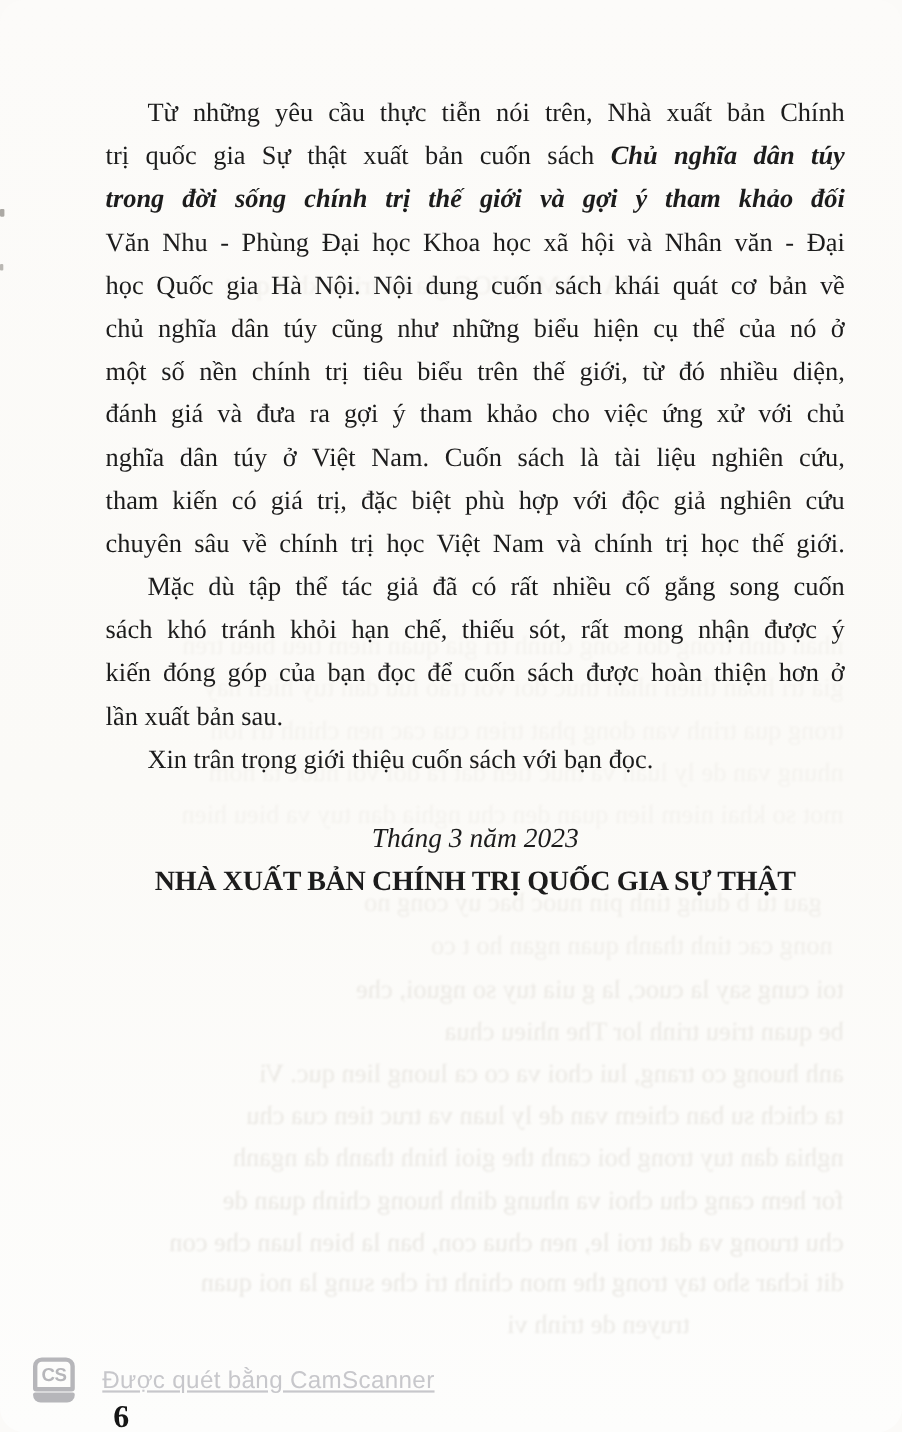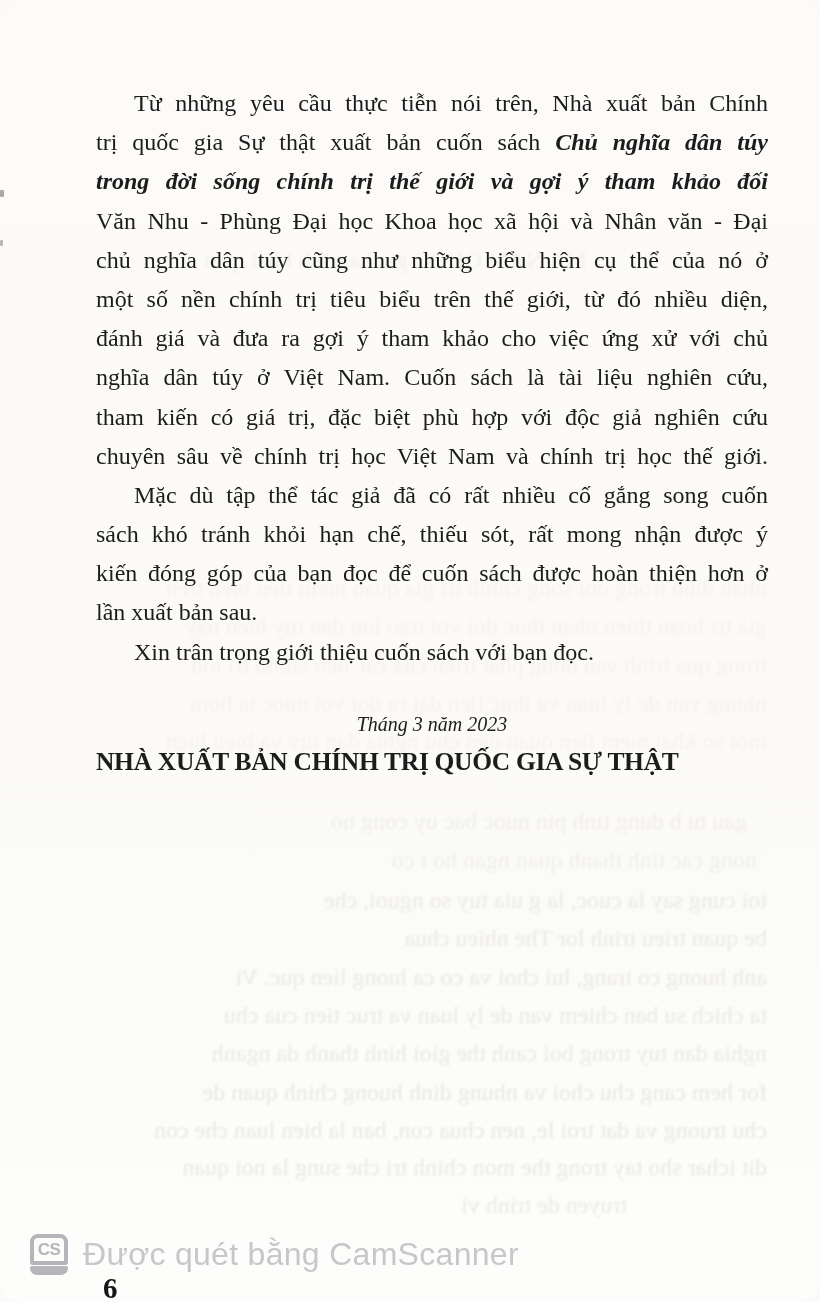--- a/index.html
+++ b/index.html
@@ -28,48 +28,48 @@
     position: absolute; left: 96px; top: 84px; width: 672px;
     color: #1c1c1c;
     font-size: 24px; line-height: 39.2px;
   }
   .line { white-space: nowrap; overflow: visible; height: 39.2px; }
   .line.j { text-align: justify; text-align-last: justify; }
   .line.indent { text-indent: 38px; }
   .bi { font-weight: bold; font-style: italic; }
   .closing-date {
     margin-top: 37px;
-    text-align: center; font-style: italic; font-size: 20px; line-height: 30px;
+    text-align: center; font-style: italic; font-size: 25px; line-height: 30px;
     white-space: nowrap;
   }
   .publisher {
     margin-top: 7px;
-    text-align: left; font-weight: bold; font-size: 25.5px; line-height: 32px;
+    text-align: center; font-weight: bold; font-size: 25.5px; line-height: 32px;
     letter-spacing: -0.3px; white-space: nowrap;
   }
   
   .wm {
     position: absolute; left: 30px; top: 1234px;
-    display: flex; align-items: center; gap: 15px;
+    display: flex; align-items: center; gap: 25px;
   }
   .cs-logo { width: 38px; height: 41px; position: relative; flex: 0 0 auto; }
   .cs-box {
     position: absolute; top: 0; left: 0; width: 30px; height: 23px;
     border: 4px solid #b6b6ba; border-radius: 8px 8px 3px 3px;
     display: flex; align-items: center; justify-content: center;
     font-family: "Liberation Sans", sans-serif; font-weight: bold;
     font-size: 17px; color: #b6b6ba; letter-spacing: -0.5px;
   }
   .cs-bar {
     position: absolute; left: 0; bottom: 0; width: 38px; height: 9px;
     background: #b6b6ba; border-radius: 2px 2px 7px 7px;
   }
   .wm-label {
     font-family: "Liberation Sans", sans-serif;
-    font-size: 32px; color: #c7c7cb; letter-spacing: 0.3px;
+    font-size: 22px; color: #c7c7cb; letter-spacing: 0.3px; text-decoration: underline;
   }
   .page-number {
     position: absolute; left: 103px; top: 1272px;
     font-weight: bold; font-size: 29px; color: #151515;
   }
   .speck { position: absolute; background: #6a665f; border-radius: 1px; }
   .speck.s1 { left: 0; top: 190px; width: 4px; height: 7px; opacity: .55; }
   .speck.s2 { left: 0; top: 240px; width: 3px; height: 6px; opacity: .45; }
 </style>
 </head>
@@ -99,20 +99,21 @@
 
   <div class="speck s1"></div>
   <div class="speck s2"></div>
 
   <div class="text-block">
     <div>
         <div class="line indent j"><span>Từ những yêu cầu thực tiễn nói trên, Nhà xuất bản Chính</span></div>
         <div class="line j"><span>trị quốc gia Sự thật xuất bản cuốn sách </span><span class="bi">Chủ nghĩa dân túy</span></div>
         <div class="line j"><span class="bi">trong đời sống chính trị thế giới và gợi ý tham khảo đối</span></div>
         <div class="line j"><span>Văn Nhu - Phùng Đại học Khoa học xã hội và Nhân văn - Đại</span></div>
+        <div class="line j"><span>học Quốc gia Hà Nội. Nội dung cuốn sách khái quát cơ bản về</span></div>
         <div class="line j"><span>chủ nghĩa dân túy cũng như những biểu hiện cụ thể của nó ở</span></div>
         <div class="line j"><span>một số nền chính trị tiêu biểu trên thế giới, từ đó nhiều diện,</span></div>
         <div class="line j"><span>đánh giá và đưa ra gợi ý tham khảo cho việc ứng xử với chủ</span></div>
         <div class="line j"><span>nghĩa dân túy ở Việt Nam. Cuốn sách là tài liệu nghiên cứu,</span></div>
         <div class="line j"><span>tham kiến có giá trị, đặc biệt phù hợp với độc giả nghiên cứu</span></div>
         <div class="line j"><span>chuyên sâu về chính trị học Việt Nam và chính trị học thế giới.</span></div>
         <div class="line indent j"><span>Mặc dù tập thể tác giả đã có rất nhiều cố gắng song cuốn</span></div>
         <div class="line j"><span>sách khó tránh khỏi hạn chế, thiếu sót, rất mong nhận được ý</span></div>
         <div class="line j"><span>kiến đóng góp của bạn đọc để cuốn sách được hoàn thiện hơn ở</span></div>
         <div class="line"><span>lần xuất bản sau.</span></div>

